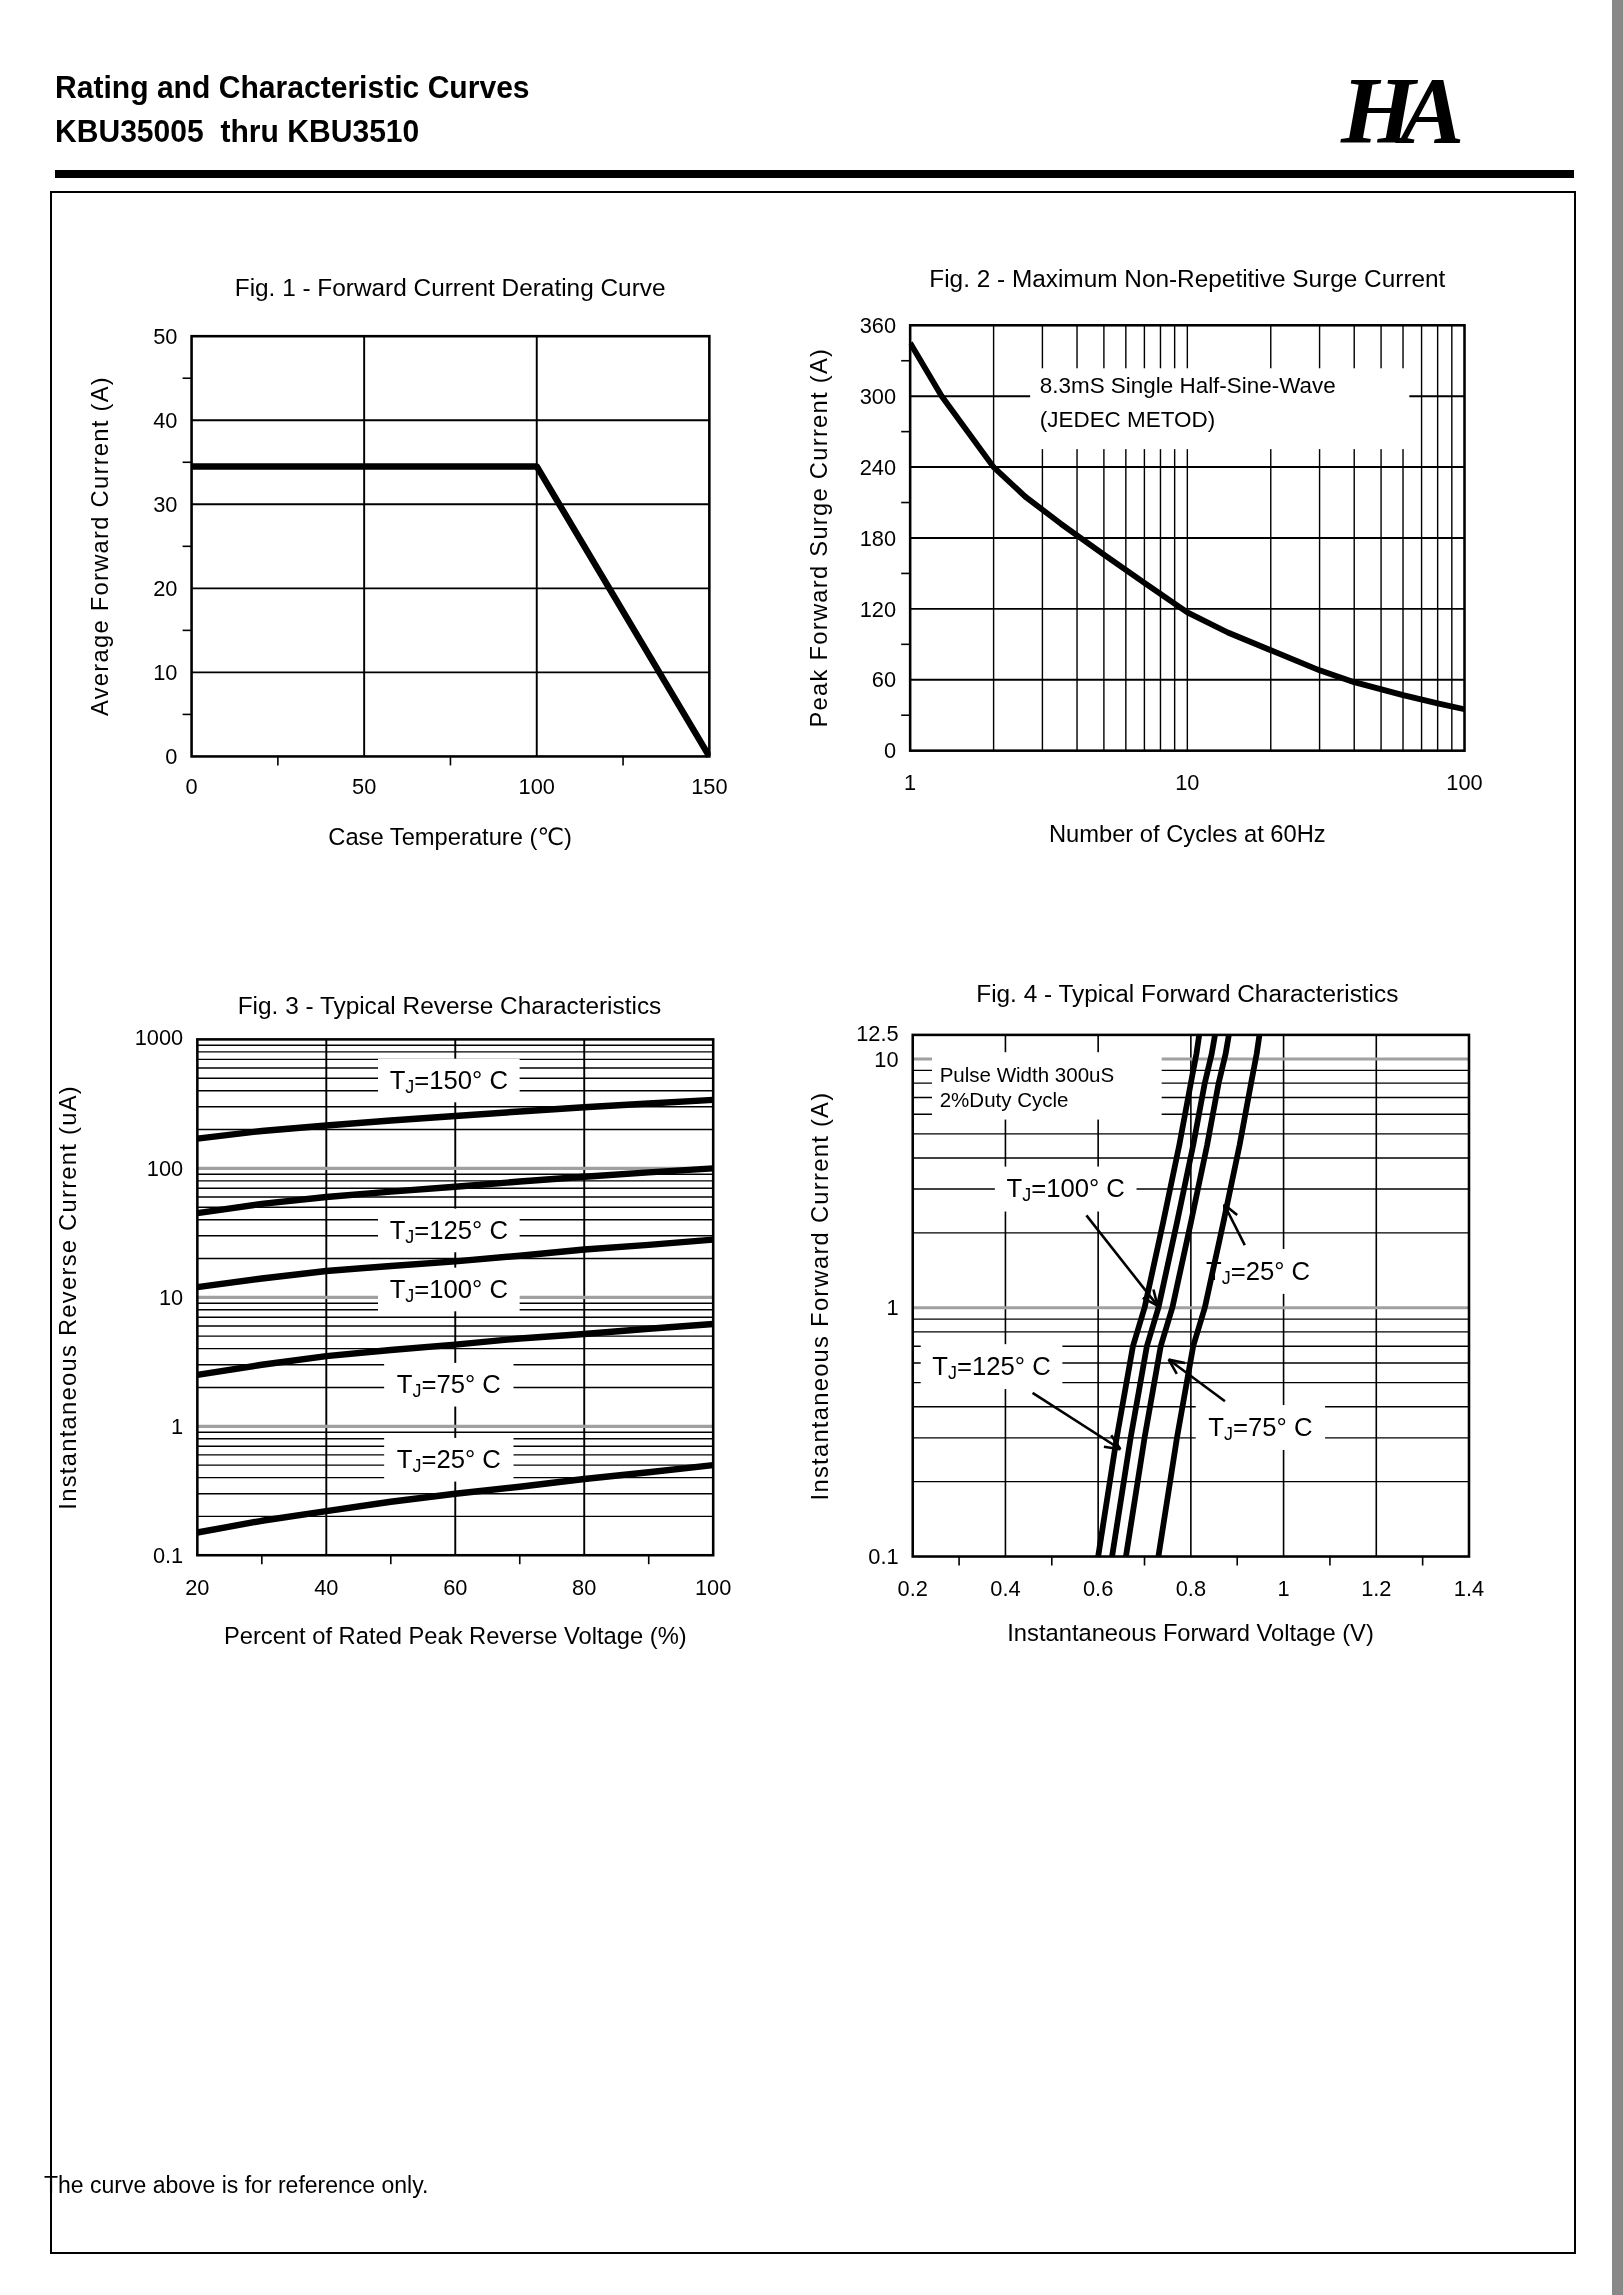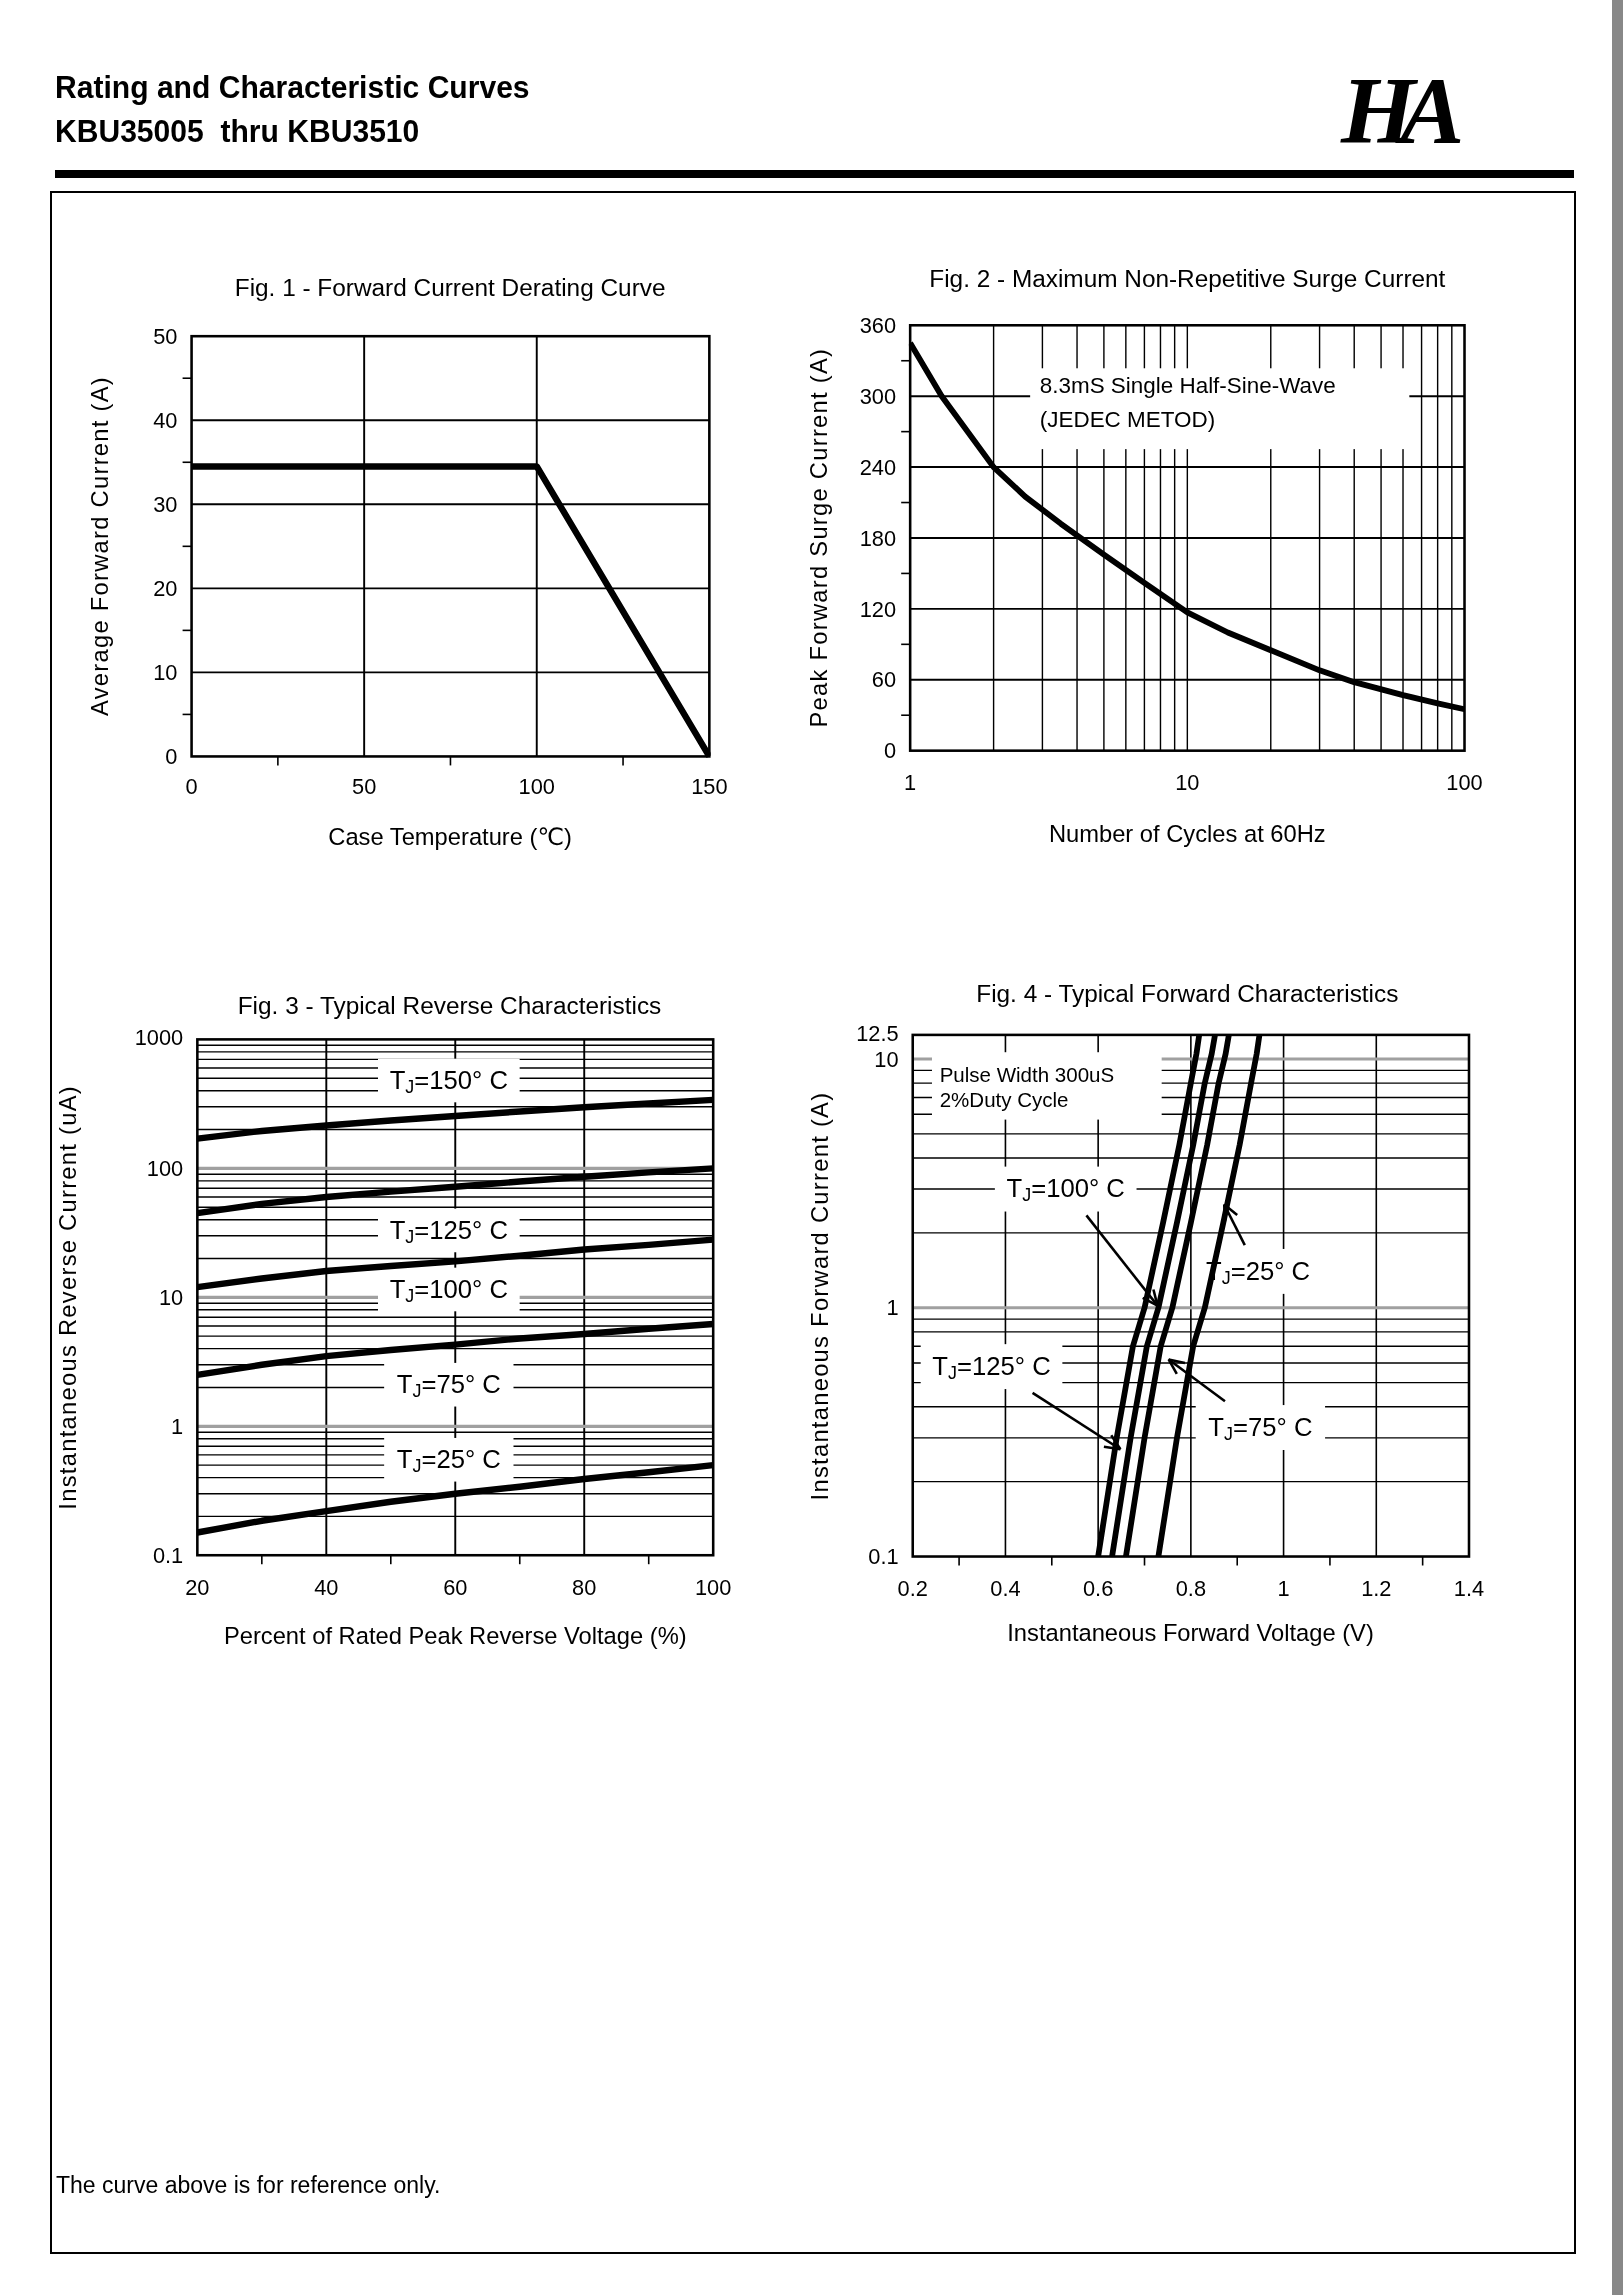--- a/index.html
+++ b/index.html
@@ -6,21 +6,21 @@
   .page{position:relative;width:1612px;height:2295px;background:#fff;overflow:hidden;
         font-family:"Liberation Sans","DejaVu Sans",sans-serif;color:#000;}
   .hdr-title{position:absolute;left:55px;top:66px;font-size:31px;font-weight:bold;
              line-height:44px;letter-spacing:0px;transform:scaleX(.97);transform-origin:left top;}
   .hdr-title div{white-space:pre;}
   .logo{position:absolute;right:64px;top:63px;width:270px;text-align:center;
         font-family:"Liberation Serif","DejaVu Serif",serif;font-style:italic;font-weight:bold;
         font-size:96px;line-height:96px;letter-spacing:-0.16em;padding-right:18px;}
   .rule{position:absolute;left:55px;top:170px;width:1519px;height:8.3px;background:#000;}
   .frame{position:absolute;left:50px;top:191px;width:1522px;height:2059px;border:2.2px solid #000;}
-  .footnote{position:absolute;left:56px;top:2172px;font-size:23px;}
+  .footnote{position:absolute;left:44px;top:2172px;font-size:23px;}
   svg.charts{position:absolute;left:0;top:0;}
 </style>
 </head>
 <body>
 
 <div class="page">
   <div class="hdr-title">
     <div>Rating and Characteristic Curves</div>
     <div>KBU35005  thru KBU3510</div>
   </div>

